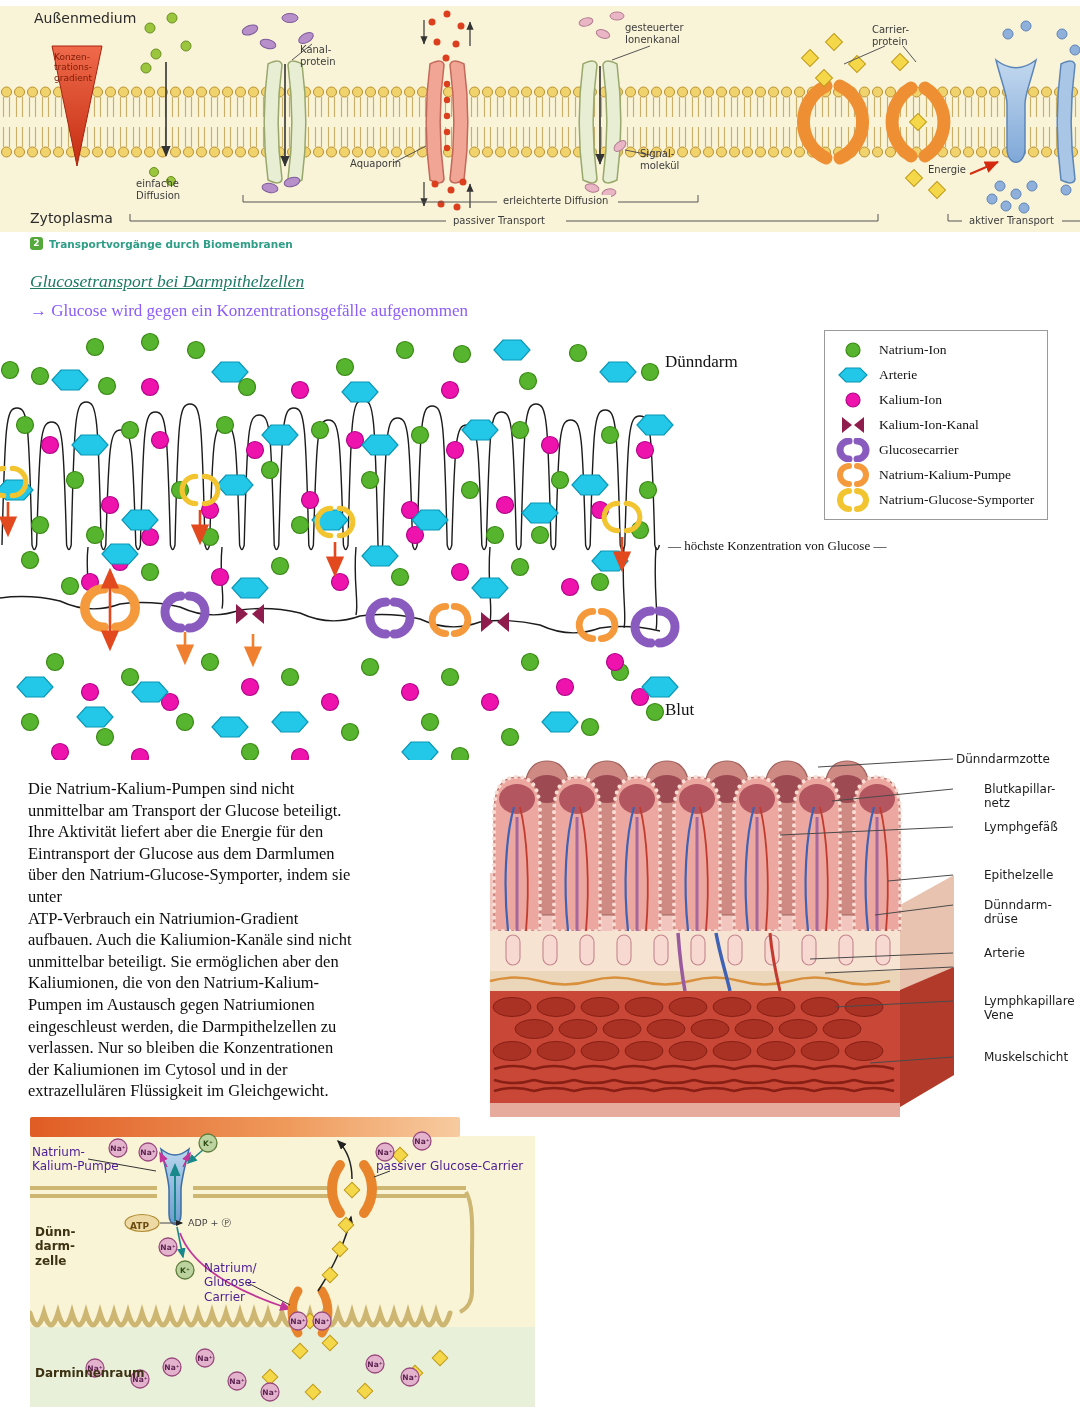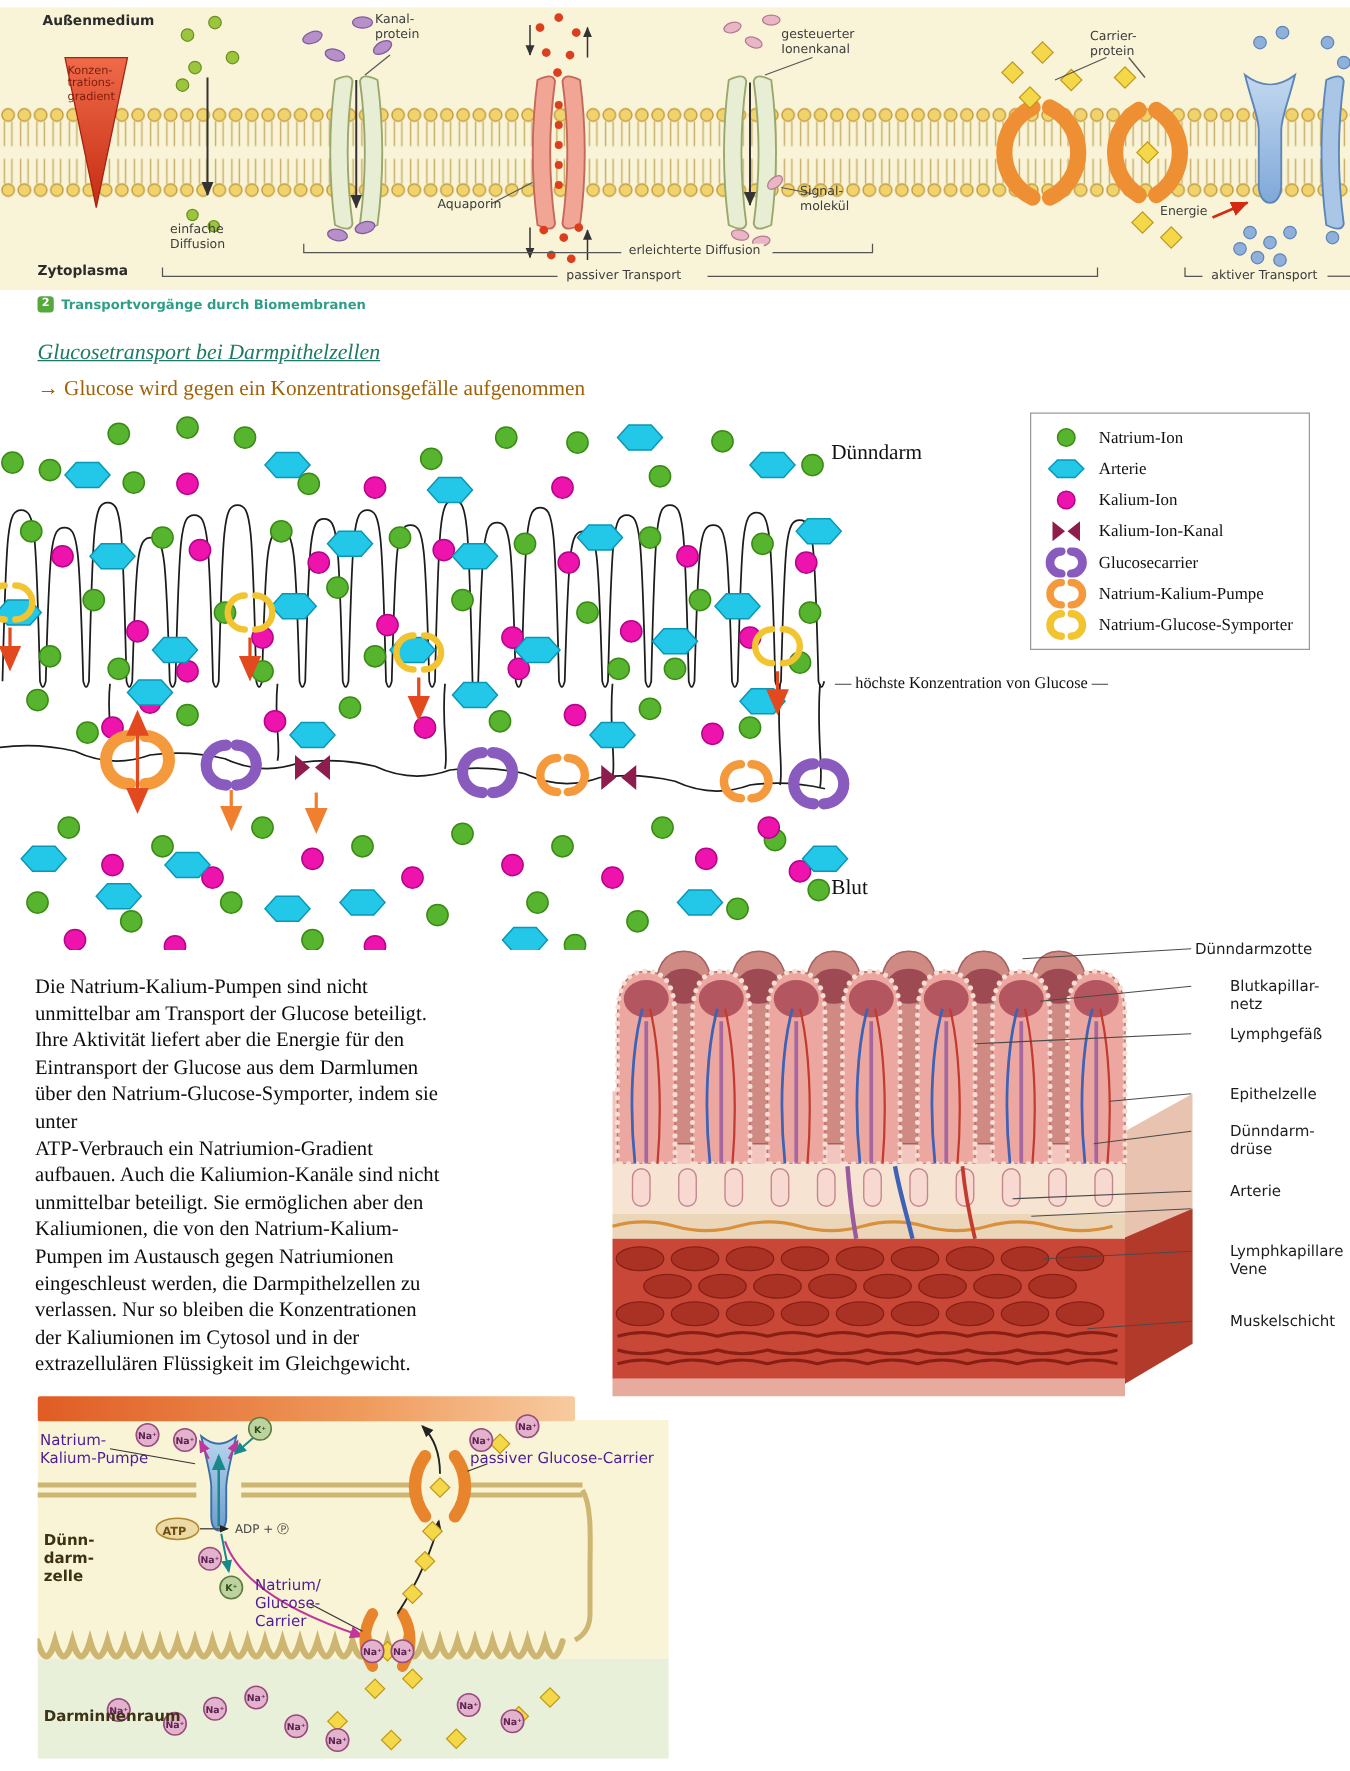--- a/index.html
+++ b/index.html
@@ -5,29 +5,29 @@
   *{margin:0;padding:0;box-sizing:border-box}
   body{background:#fff;font-family:"Liberation Serif",serif}
   .page{position:relative;width:1080px;height:1417px;background:#fff;overflow:hidden}
   svg{display:block}
   .fig{position:absolute}
   #fig-membrane{left:0;top:0;width:1080px;height:260px}
   #fig-cell{left:0;top:330px;width:1080px;height:430px}
   #fig-villi{left:480px;top:755px;width:475px;height:380px}
   #fig-pump{left:30px;top:1115px;width:505px;height:292px}
   .lbl{position:absolute;font:10px/1.2 "DejaVu Sans",sans-serif;color:#3c3c3c;white-space:pre-line}
-  .lbl-b{font-weight:bold;color:#2b2b2b;font-size:11px}
+  .lbl-b{font-weight:normal;color:#2b2b2b;font-size:14px}
   .lbl-c{}
   .bgY{background:#f9f4d8;padding:0 3px}
   .tri-txt{color:#7c1d08;font-size:9px;line-height:1.15}
   .caption{position:absolute;left:30px;top:237px;display:flex;align-items:center;gap:6px}
   .badge{width:13px;height:13px;border-radius:3px;background:#55a83c;color:#fff;font:bold 9px/13px "DejaVu Sans",sans-serif;text-align:center;flex:none}
   .caption-text{font:bold 10.5px "DejaVu Sans",sans-serif;color:#2f9e86}
   .heading{position:absolute;left:30px;top:271px;font:italic 17.5px "Liberation Serif",serif;color:#1e7a64;text-decoration:underline}
-  .intro{position:absolute;left:30px;top:301px;font:17px "Liberation Serif",serif;color:#a16207}
+  .intro{position:absolute;left:30px;top:301px;font:17px "Liberation Serif",serif;color:#8b5cf6}
   .big-lbl{position:absolute;font:17px "Liberation Serif",serif;color:#111}
   .legend{position:absolute;left:824px;top:330px;width:224px;border:1px solid #9a9a9a;background:#fff;padding:8px 10px;display:flex;flex-direction:column;gap:3px}
   .legend-row{display:flex;align-items:center;gap:8px;height:22px}
   .legend-row span{font:13.5px "Liberation Serif",serif;color:#111}
   .paragraph{position:absolute;left:28px;top:778px;width:450px;font:16.5px/21.6px "Liberation Serif",serif;color:#0d0d0d;white-space:pre-line}
   .villi-lbl{position:absolute;font:12px/1.2 "DejaVu Sans",sans-serif;color:#1c1c1c;white-space:pre-line}
   .pump-lbl{position:absolute;font:12px/1.2 "DejaVu Sans",sans-serif;color:#4c1d95;white-space:pre-line}
   .pump-lbl.bold{font-weight:bold;color:#3d3313}
   .pump-header{position:absolute;left:0;top:4px;width:430px;text-align:center;font:bold 13px "DejaVu Sans",sans-serif;color:#571f02}
   .atp-lbl{position:absolute;font:bold 9px "DejaVu Sans",sans-serif;color:#6b4c12}
@@ -192,21 +192,21 @@
       </g>
     </svg>
 
     <div class="lbl lbl-b" style="left:34px;top:10px">Außenmedium</div>
     <div class="lbl lbl-b" style="left:30px;top:210px">Zytoplasma</div>
     <div class="lbl lbl-c tri-txt" style="left:54px;top:52px;width:48px">Konzen-
 trations-
 gradient</div>
     <div class="lbl lbl-c" style="left:136px;top:178px;width:62px">einfache
 Diffusion</div>
-    <div class="lbl" style="left:300px;top:10px">Kanal-
+    <div class="lbl" style="left:300px;top:44px">Kanal-
 protein</div>
     <div class="lbl" style="left:350px;top:158px">Aquaporin</div>
     <div class="lbl" style="left:625px;top:22px">gesteuerter
 Ionenkanal</div>
     <div class="lbl" style="left:640px;top:148px">Signal-
 molekül</div>
     <div class="lbl bgY" style="left:500px;top:195px">erleichterte Diffusion</div>
     <div class="lbl bgY" style="left:450px;top:215px">passiver Transport</div>
     <div class="lbl" style="left:872px;top:24px">Carrier-
 protein</div>

